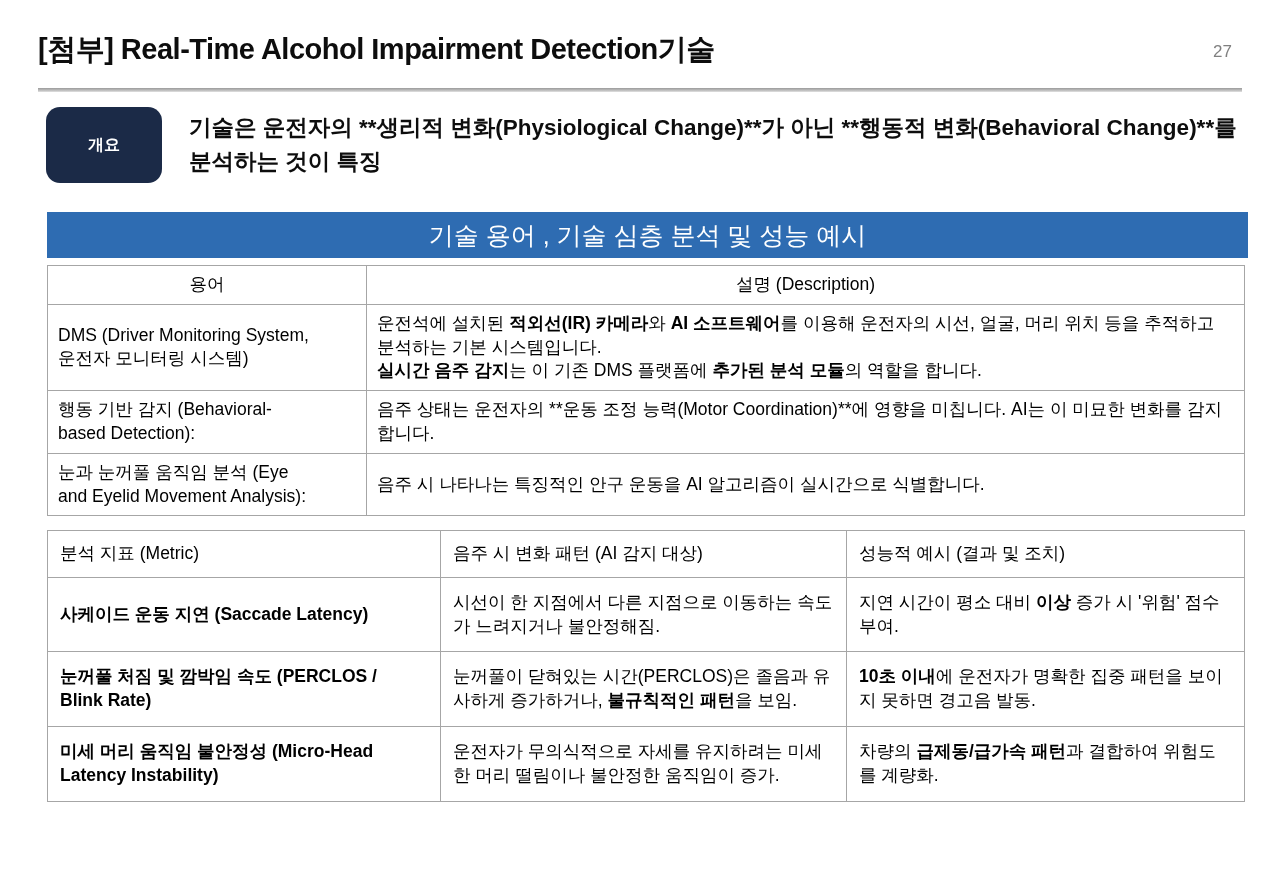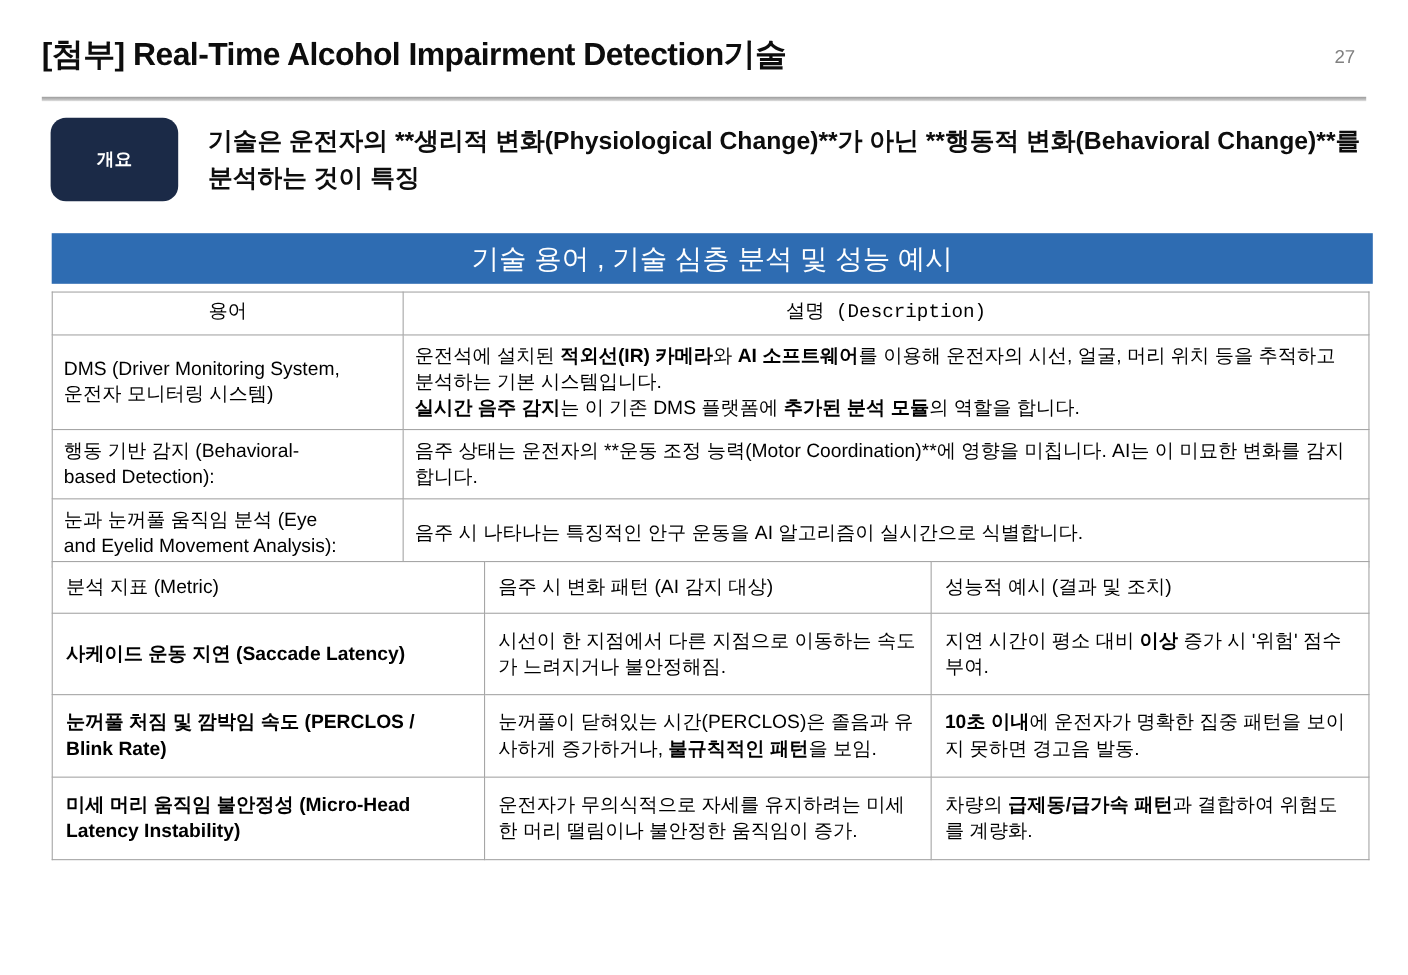--- a/index.html
+++ b/index.html
@@ -106,34 +106,33 @@
     padding: 7px 10px;
     font-size: 17.5px;
     line-height: 1.36;
     font-weight: normal;
     text-align: left;
     box-sizing: border-box;
   }
   table.slide-table th {
     text-align: center;
     font-weight: normal;
-    font-family: Liberation Mono, monospace;
   }
 
   #table-terms {
     left: 47px;
     top: 265px;
     width: 1198px;
   }
   #table-terms th.col-term { width: 319px; }
   #table-terms td.col-term { width: 319px; }
 
   #table-metrics {
     left: 47px;
-    top: 510px;
+    top: 530px;
     width: 1198px;
     padding-left: 10px;
   }
   #table-metrics .col-metric  { width: 393px; }
   #table-metrics .col-pattern { width: 406px; }
 
   #table-metrics td { padding: 13px 12px; }
   #table-metrics tr.header-row td { padding: 11px 12px; }
 
   .cell-line { display: block; }

